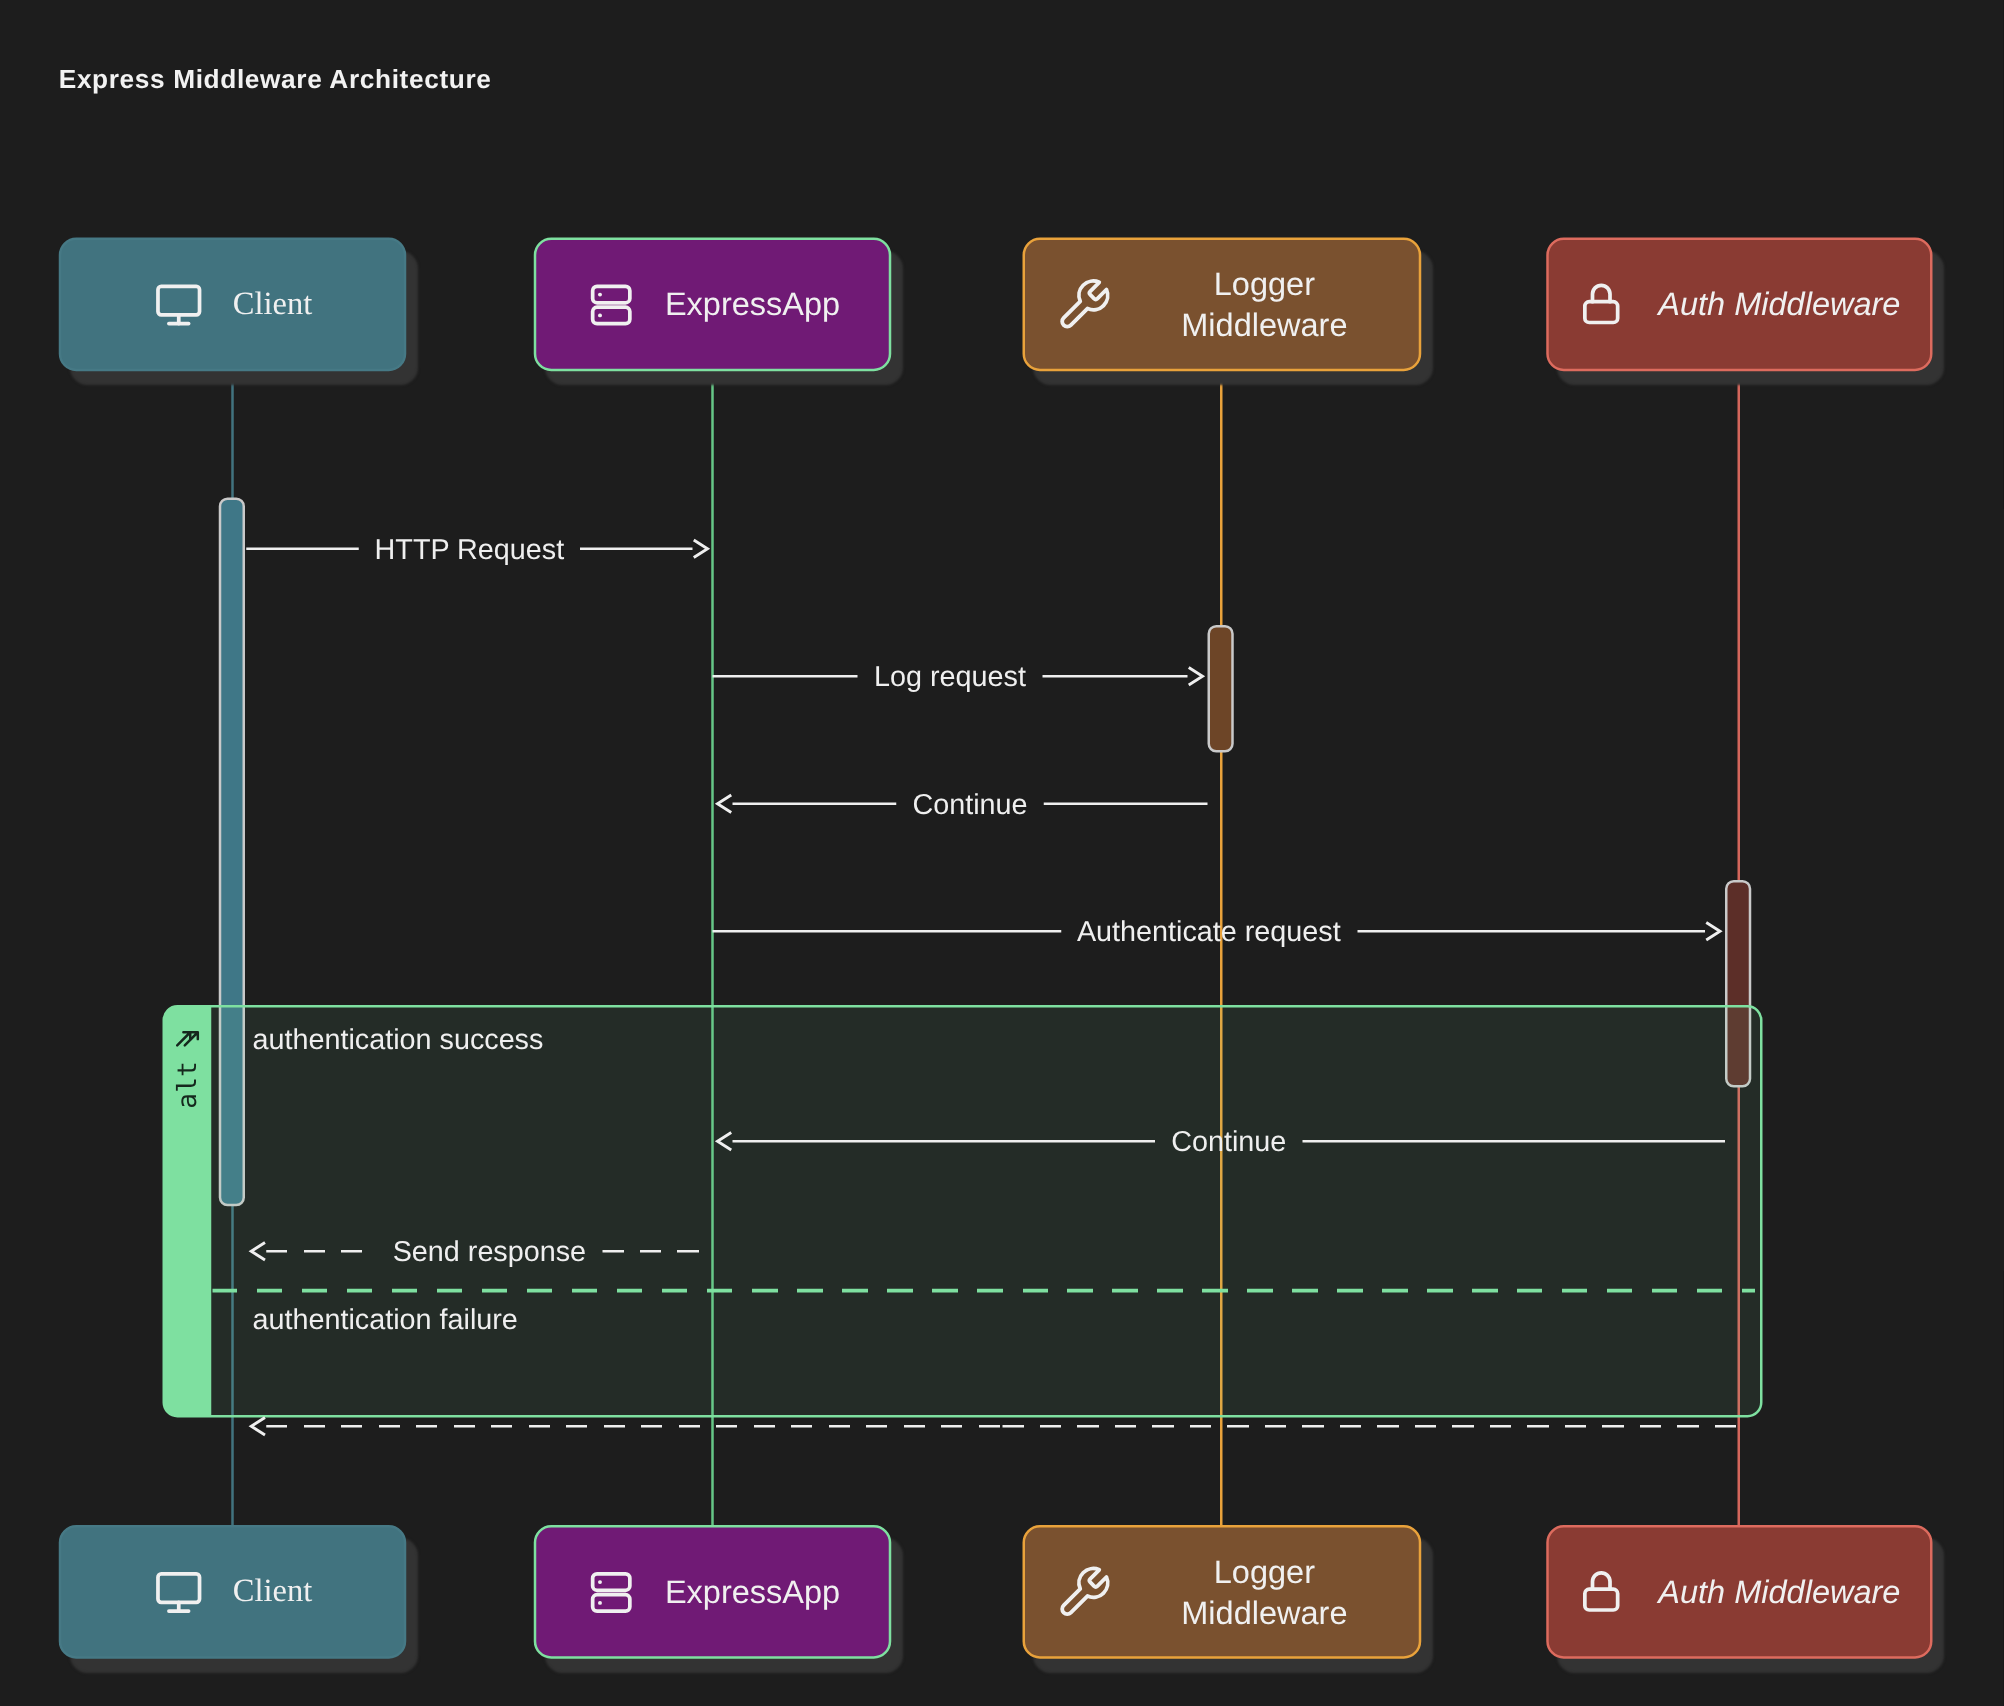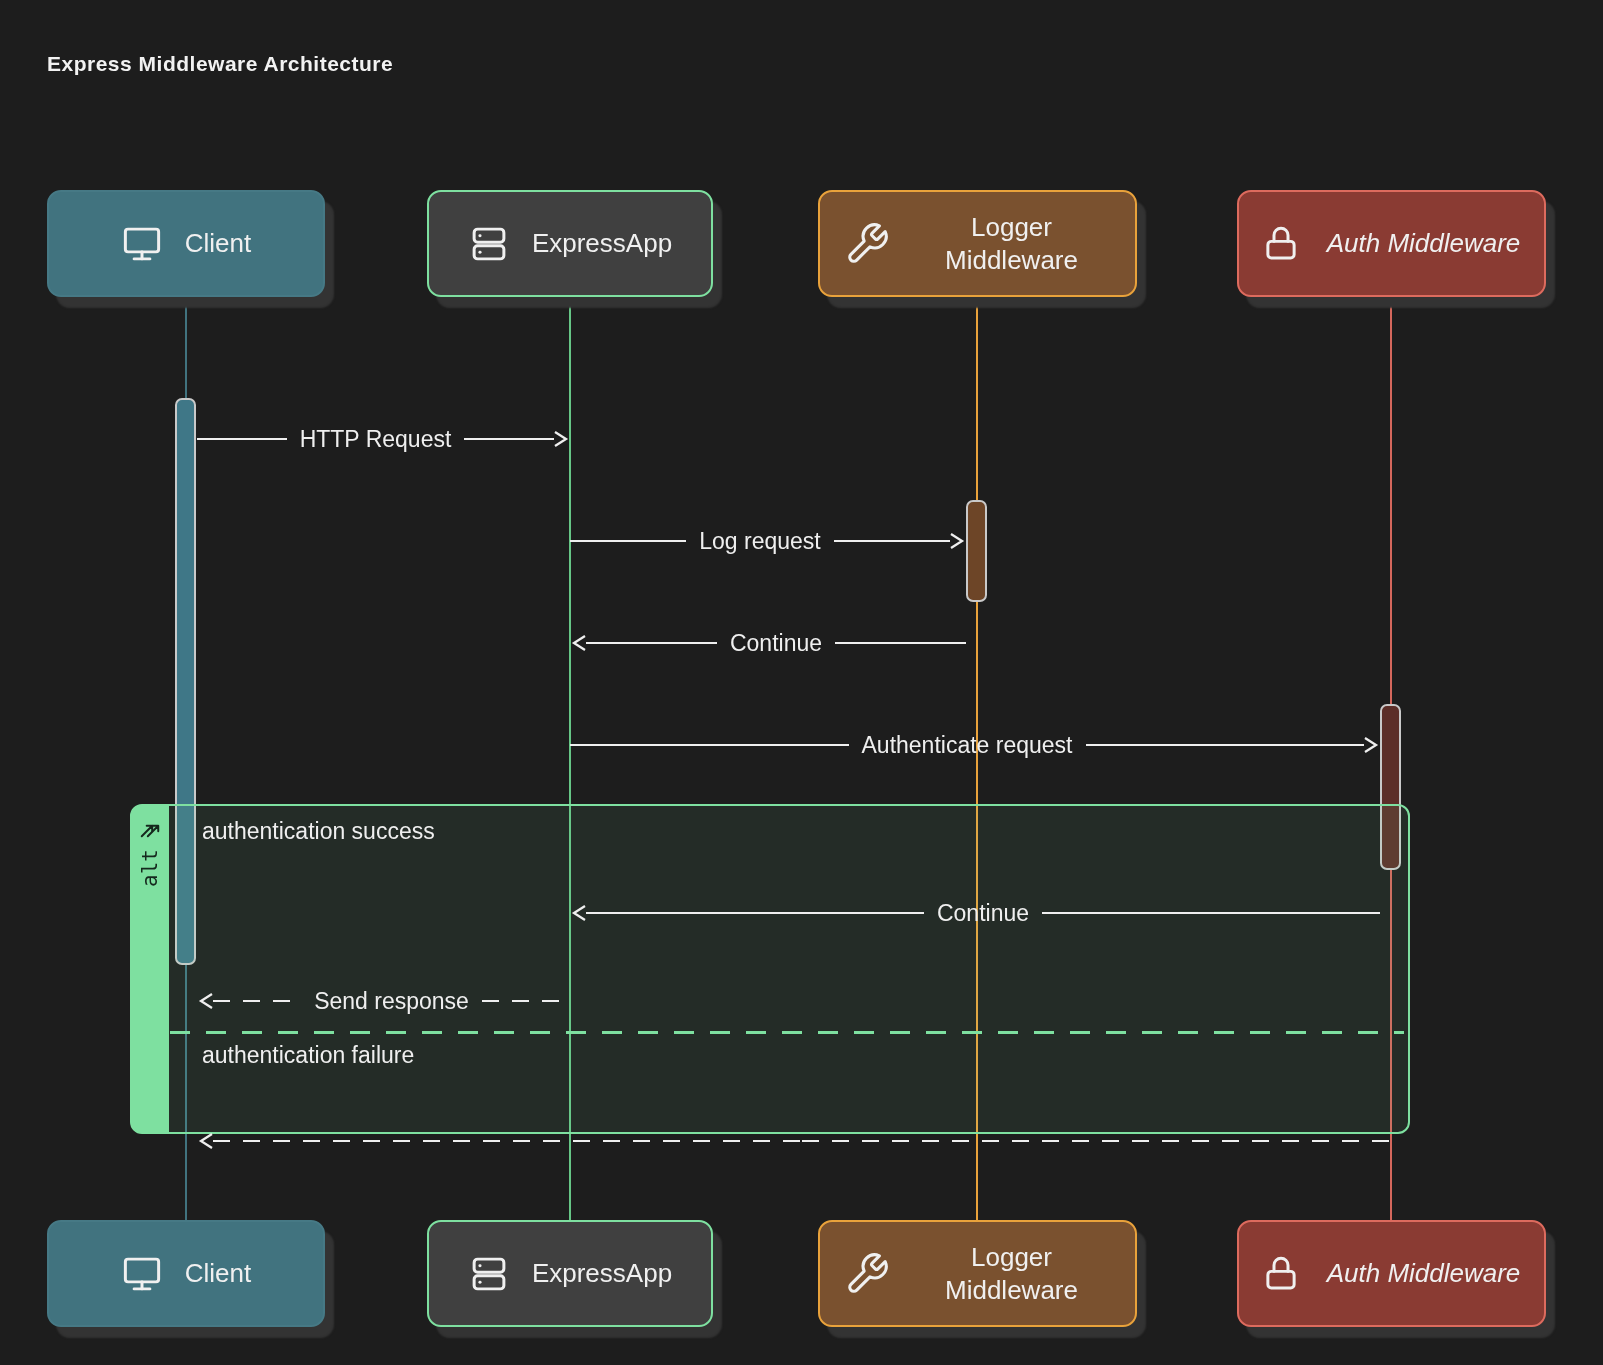--- a/index.html
+++ b/index.html
@@ -12,22 +12,22 @@
     color:#f2f2f2;letter-spacing:.5px;
   }
   
   .actor{
     position:absolute;height:107px;border-radius:14px;display:flex;
     align-items:center;justify-content:center;gap:22px;color:#f0f0f0;
     font-size:26px;box-shadow:9px 11px 2px #333333;z-index:5;box-sizing:border-box;
   }
   .actor .a-label{line-height:1.25;}
   .actor.two-line .a-label{width:200px;text-align:center;}
-  .actor.client {background:#41737f;border:2px solid #467985;}
-  .actor.express{background:#404040;border:2px solid #7ee0a0;}
+  .actor.client {background:#41737f;border:2px solid #467985;font-family:Liberation Serif, serif;}
+  .actor.express{background:#701a75;border:2px solid #7ee0a0;}
   .actor.logger {background:#7a512f;border:2px solid #e9a23b;}
   .actor.auth   {background:#8a3b33;border:2px solid #dd6b5e;font-style:italic;}
   .a-icon{color:#f0f0f0;flex:0 0 auto;}
   
   .lifeline{position:absolute;top:297px;height:923px;width:2px;z-index:1;}
   .activation{
     position:absolute;width:21px;border:2px solid #c9c9c9;border-radius:7px;
     z-index:2;box-sizing:border-box;
   }
   

